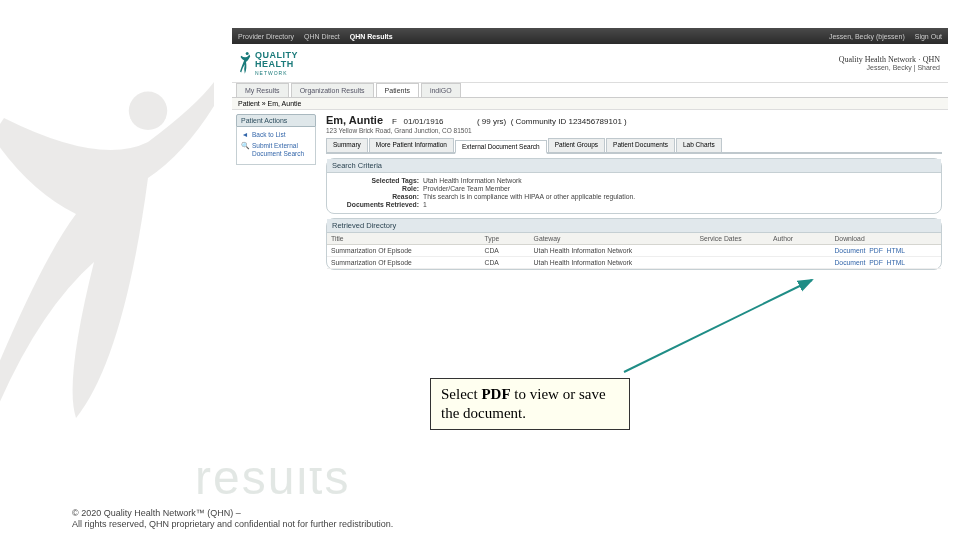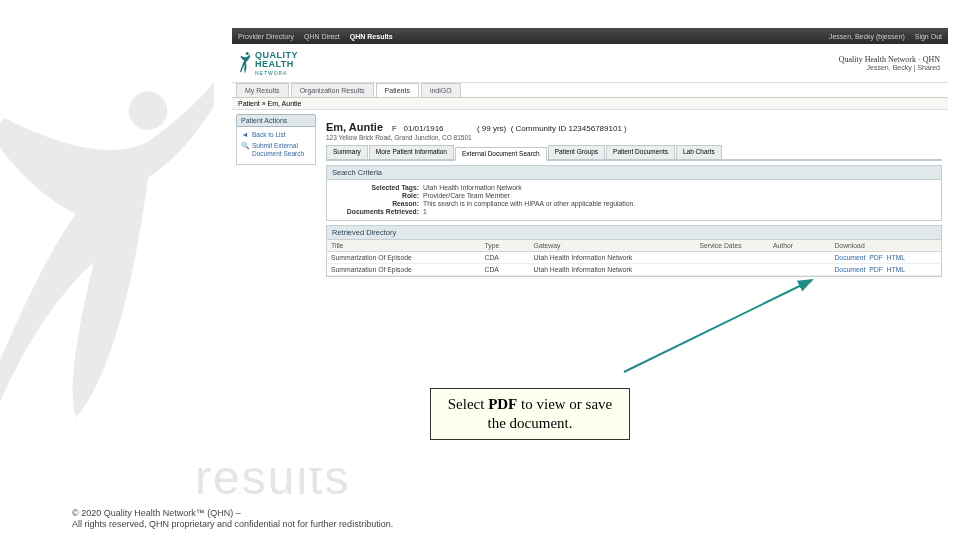--- a/index.html
+++ b/index.html
@@ -29,42 +29,42 @@
   .crumb { padding: 2px 6px; background: #f7f7f3; font-size: 7px; border-bottom: 1px solid #ddd; }
 
   .main { display: flex; }
   .sidebar { width: 88px; padding: 4px; }
   .panel-hd { background: #dfe7ea; border: 1px solid #a9b8bf; padding: 2px 4px; font-size: 7px; color: #2f4f5f; border-radius: 2px 2px 0 0; }
   .panel-bd { border: 1px solid #c5cfd3; border-top: none; padding: 4px; font-size: 6.5px; }
   .sb-item { display: flex; align-items: flex-start; gap: 3px; color: #3366aa; margin-bottom: 3px; cursor: pointer; line-height: 1.15; }
   .sb-ico { width: 8px; font-size: 7px; text-align: center; }
 
   .content { flex: 1; padding: 4px 6px; }
-  .patient-name-row { font-size: 8px; color: #222; margin-bottom: 1px; margin-top: 7px; }
+  .patient-name-row { font-size: 8px; color: #222; margin-bottom: 1px; }
   .patient-name-row strong { font-size: 11px; font-weight: bold; }
   .addr { font-size: 6.5px; color: #555; margin-bottom: 4px; }
 
   .tabs2 { display: flex; font-size: 6.5px; border-bottom: 2px solid #bfc8cd; }
   .tabs2 .tab { padding: 2px 6px; border: 1px solid #bfc8cd; background: #eceeee; margin-right: 1px; border-bottom: none; cursor: pointer; }
   .tabs2 .tab.active { background: #fff; border-bottom: 2px solid #fff; position: relative; top: 2px; }
 
-  .section { margin-top: 4px; border: 1px solid #c5cfd3; border-radius: 0; }
+  .section { margin-top: 4px; border: 1px solid #c5cfd3; border-radius: 8px; }
   .section-hd { background: #e1e8ec; padding: 2px 5px; font-size: 7.5px; color: #2c4452; border-bottom: 1px solid #c5cfd3; }
   .criteria { padding: 4px 6px; font-size: 6.8px; }
   .crit-row { display: flex; margin-bottom: 1px; }
   .crit-label { width: 90px; text-align: right; font-weight: bold; color: #333; padding-right: 4px; }
   .crit-val { color: #444; }
 
   .doc-table { width: 100%; border-collapse: collapse; font-size: 6.8px; }
   .doc-table th { text-align: left; background: #f3f3f0; padding: 2px 4px; border-bottom: 1px solid #d5d5d0; color: #555; font-weight: normal; }
   .doc-table td { padding: 2px 4px; border-bottom: 1px solid #eee; color: #444; }
   .dl-link { color: #3366aa; cursor: pointer; }
   .dl-sep { color: #999; }
 
-  .callout { position: absolute; left: 430px; top: 388px; width: 200px; background: #fffff0; border: 1px solid #333; padding: 6px 10px; font-size: 15px; font-family: "Times New Roman", serif; text-align: center; z-index: 3; line-height: 1.25; }
+  .callout { position: absolute; left: 430px; top: 378px; width: 200px; background: #fffff0; border: 1px solid #333; padding: 6px 10px; font-size: 15px; font-family: "Times New Roman", serif; z-index: 3; line-height: 1.25; }
   .arrow { position: absolute; z-index: 2; }
 
   .footer { position: absolute; left: 72px; bottom: 10px; font-size: 9px; color: #444; z-index: 2; line-height: 1.2; }
 </style>
 </head>
 <body>
 
 <svg class="watermark-figure" viewBox="0 0 200 300">
   <circle cx="140" cy="34" r="16" fill="#605a50"></circle>
   <path d="M 20 40 Q 100 80 140 60 Q 180 30 195 10 L 195 30 Q 170 70 140 90 Q 120 240 80 290 Q 70 260 95 160 Q 50 200 15 280 L 5 270 Q 50 160 80 120 Q 40 100 10 55 Z" fill="#605a50"></path>

